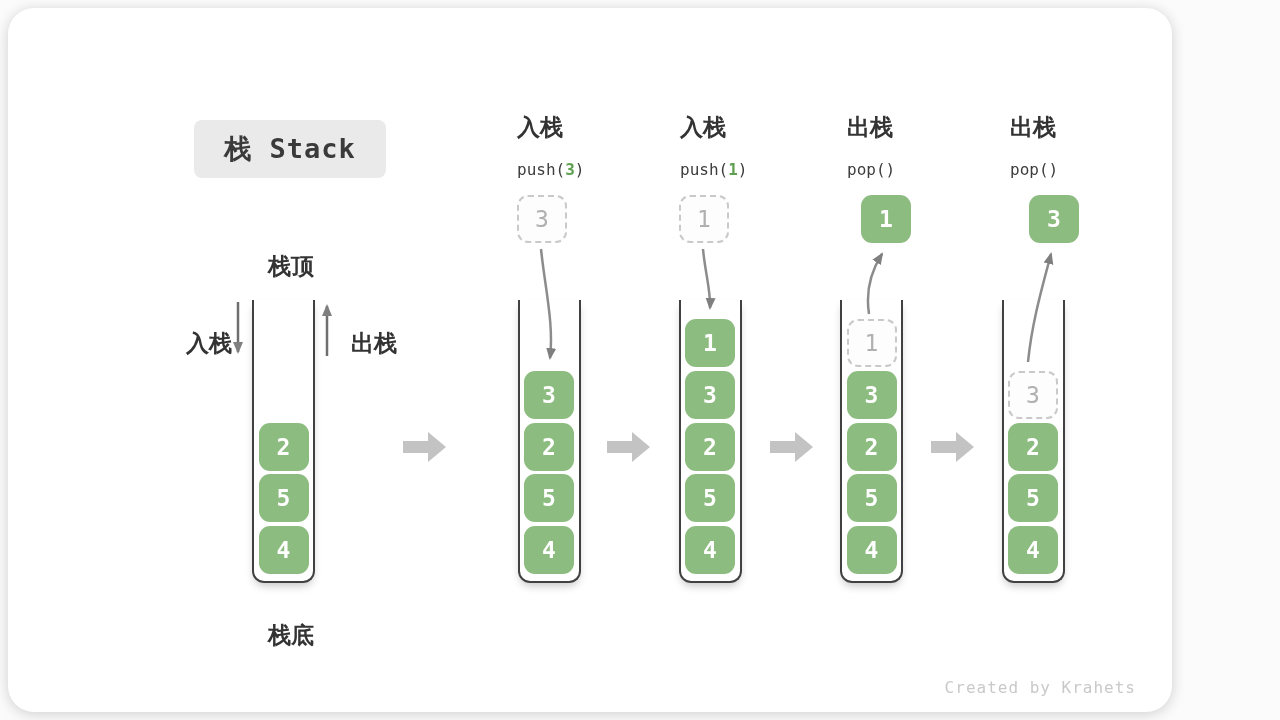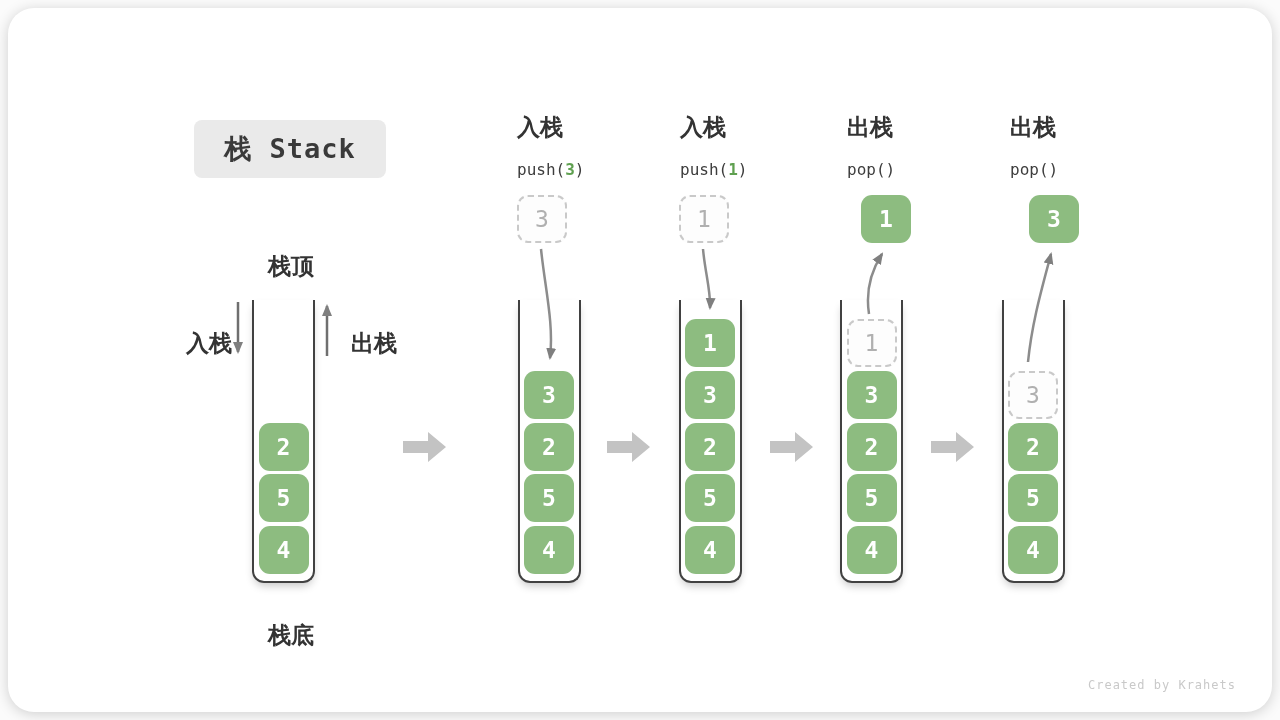--- a/index.html
+++ b/index.html
@@ -7,21 +7,21 @@
     padding: 0;
     width: 1280px;
     height: 720px;
     background: #fbfbfb;
     font-family: "Liberation Sans", sans-serif;
     overflow: hidden;
   }
   .card {
     position: absolute;
     left: 8px; top: 8px;
-    width: 1264px; height: 704px;
+    width: 1164px; height: 704px;
     background: #ffffff;
     border-radius: 26px;
     box-shadow: 0 2px 14px rgba(0,0,0,0.18);
   }
   .title-box {
     position: absolute;
     left: 186px; top: 112px;
     width: 192px; height: 58px;
     background: var(--title-bg, #eaeaea);
     border-radius: 8px;
@@ -69,21 +69,21 @@
   }
   .overlay {
     position: absolute;
     left: 0; top: 0;
     pointer-events: none;
   }
   .watermark {
     position: absolute;
     right: 36px; top: 670px;
     font-family: "DejaVu Sans Mono", monospace;
-    font-size: 12px;
+    font-size: 16px;
     color: #c9c9c9;
     letter-spacing: 1px;
   }
 </style>
 </head>
 <body>
 
 <div class="card">
 
   <div class="title-box">

